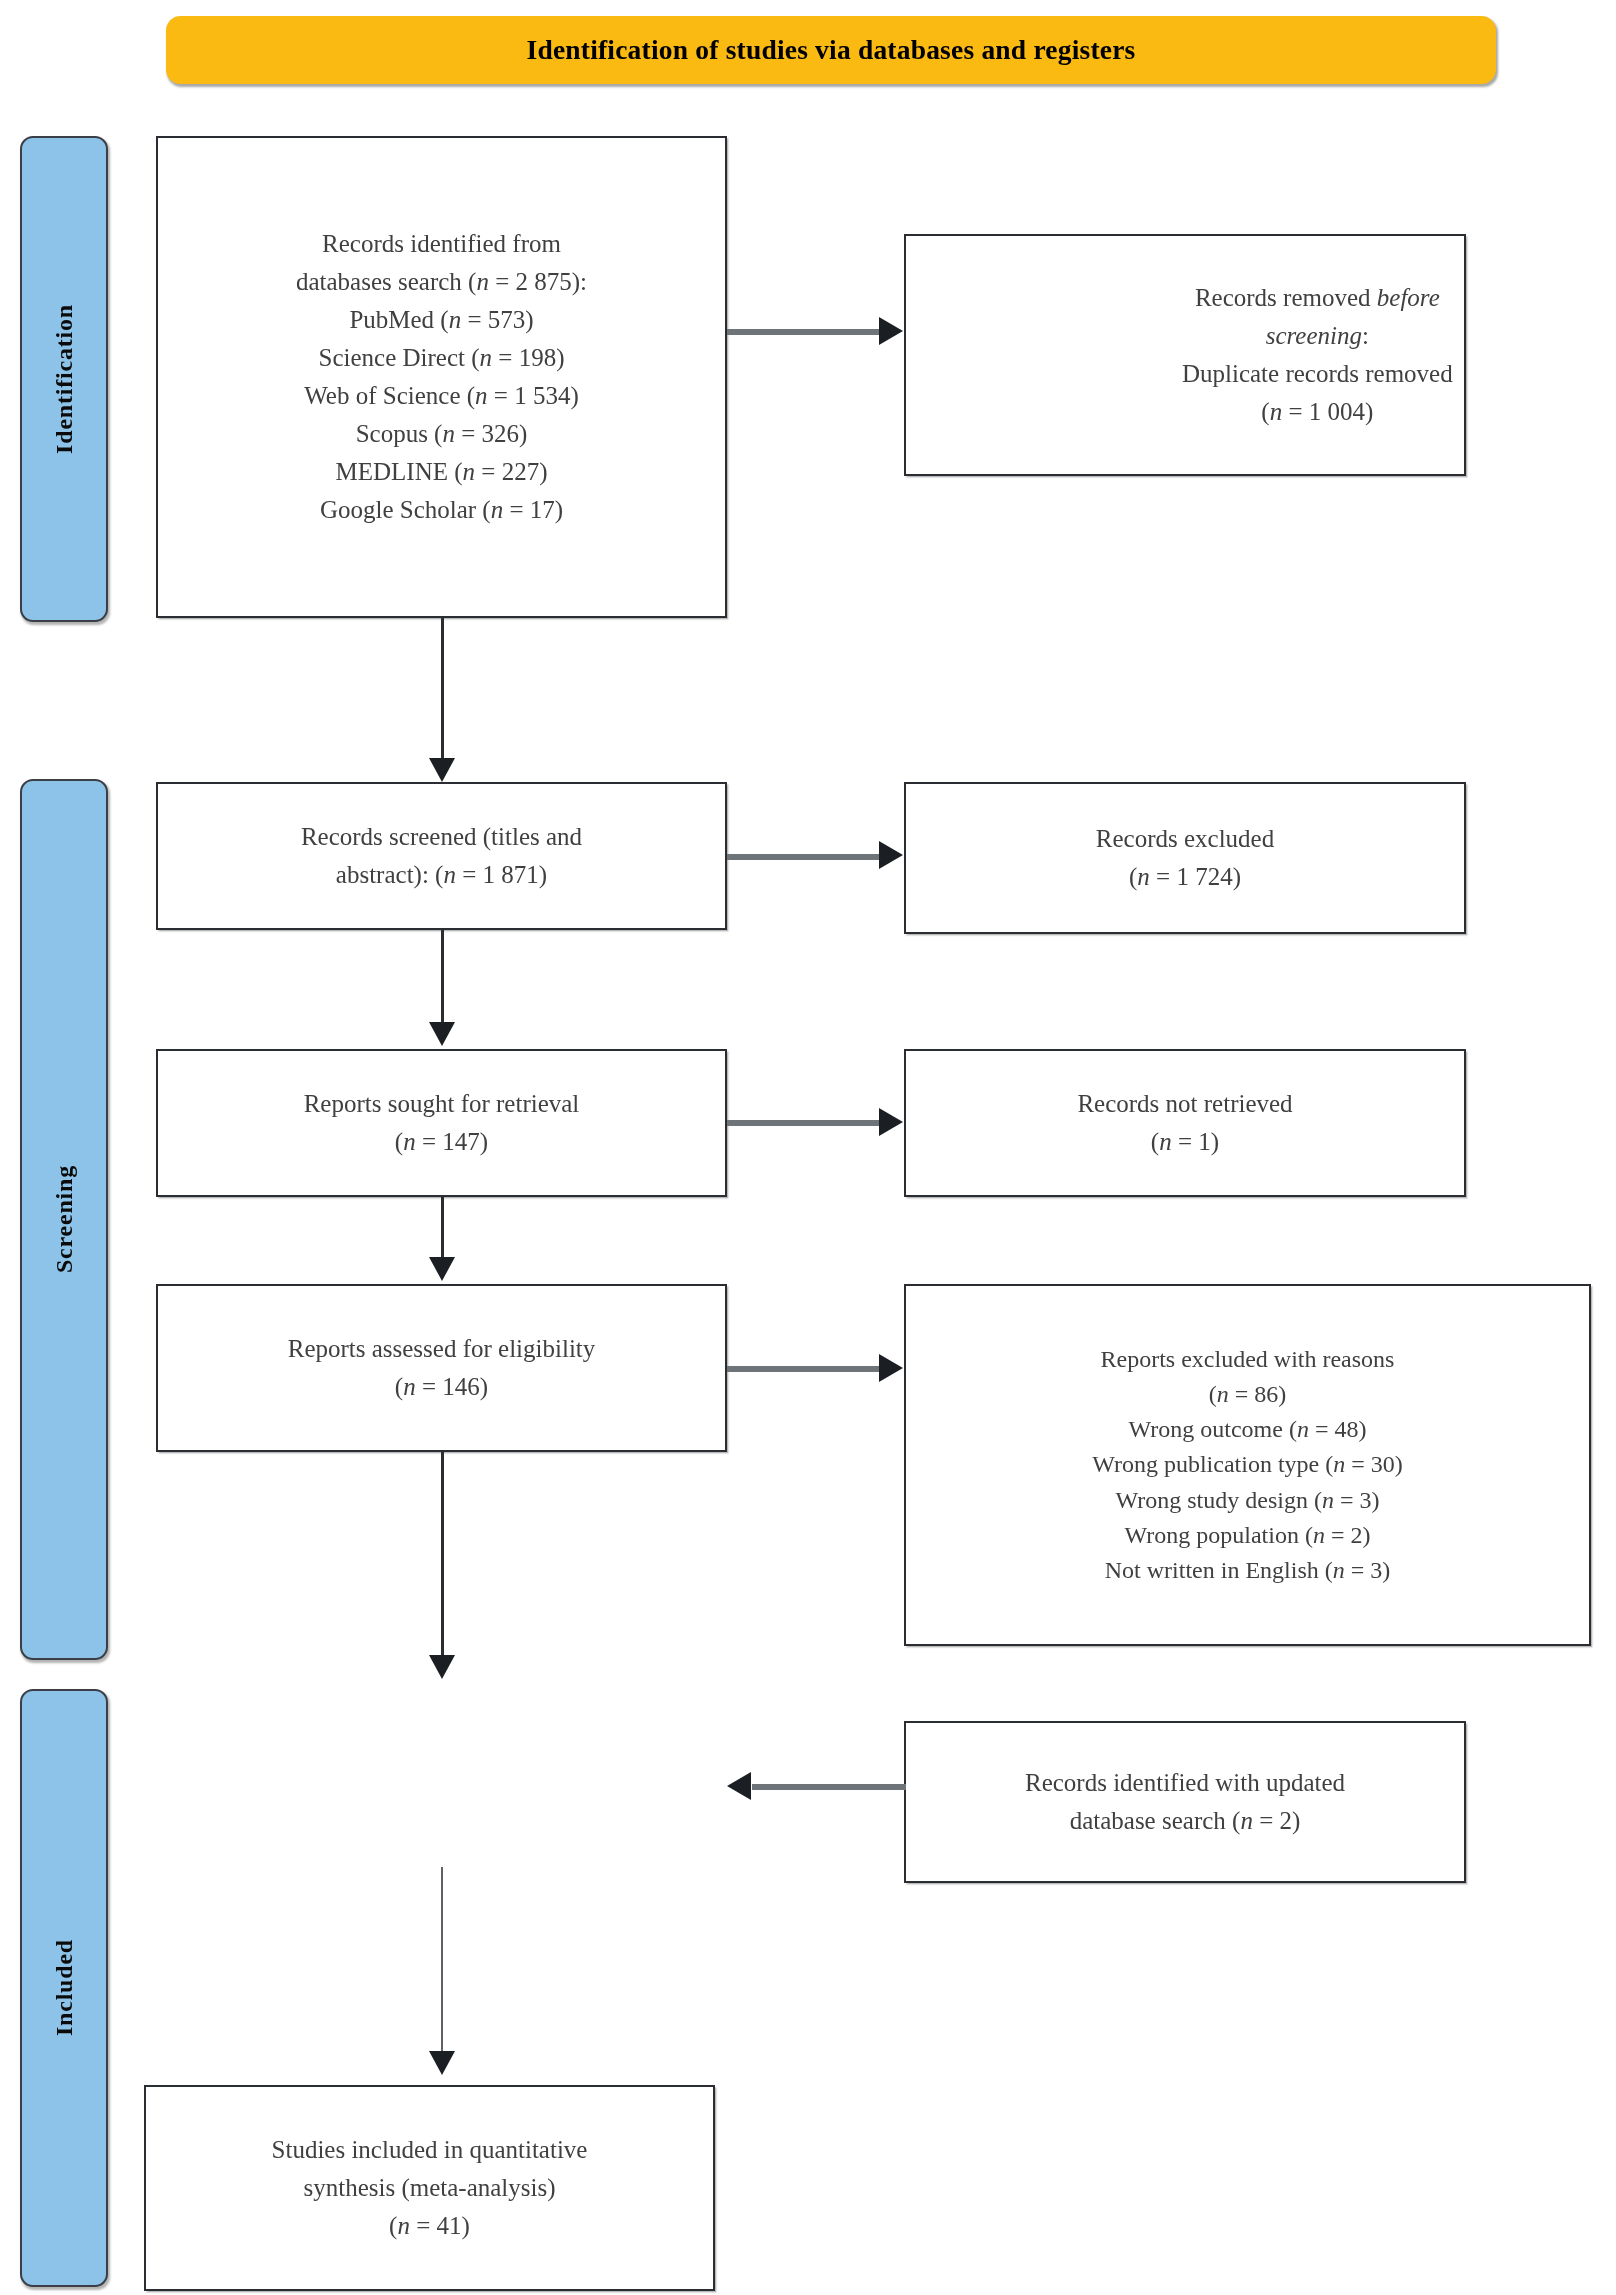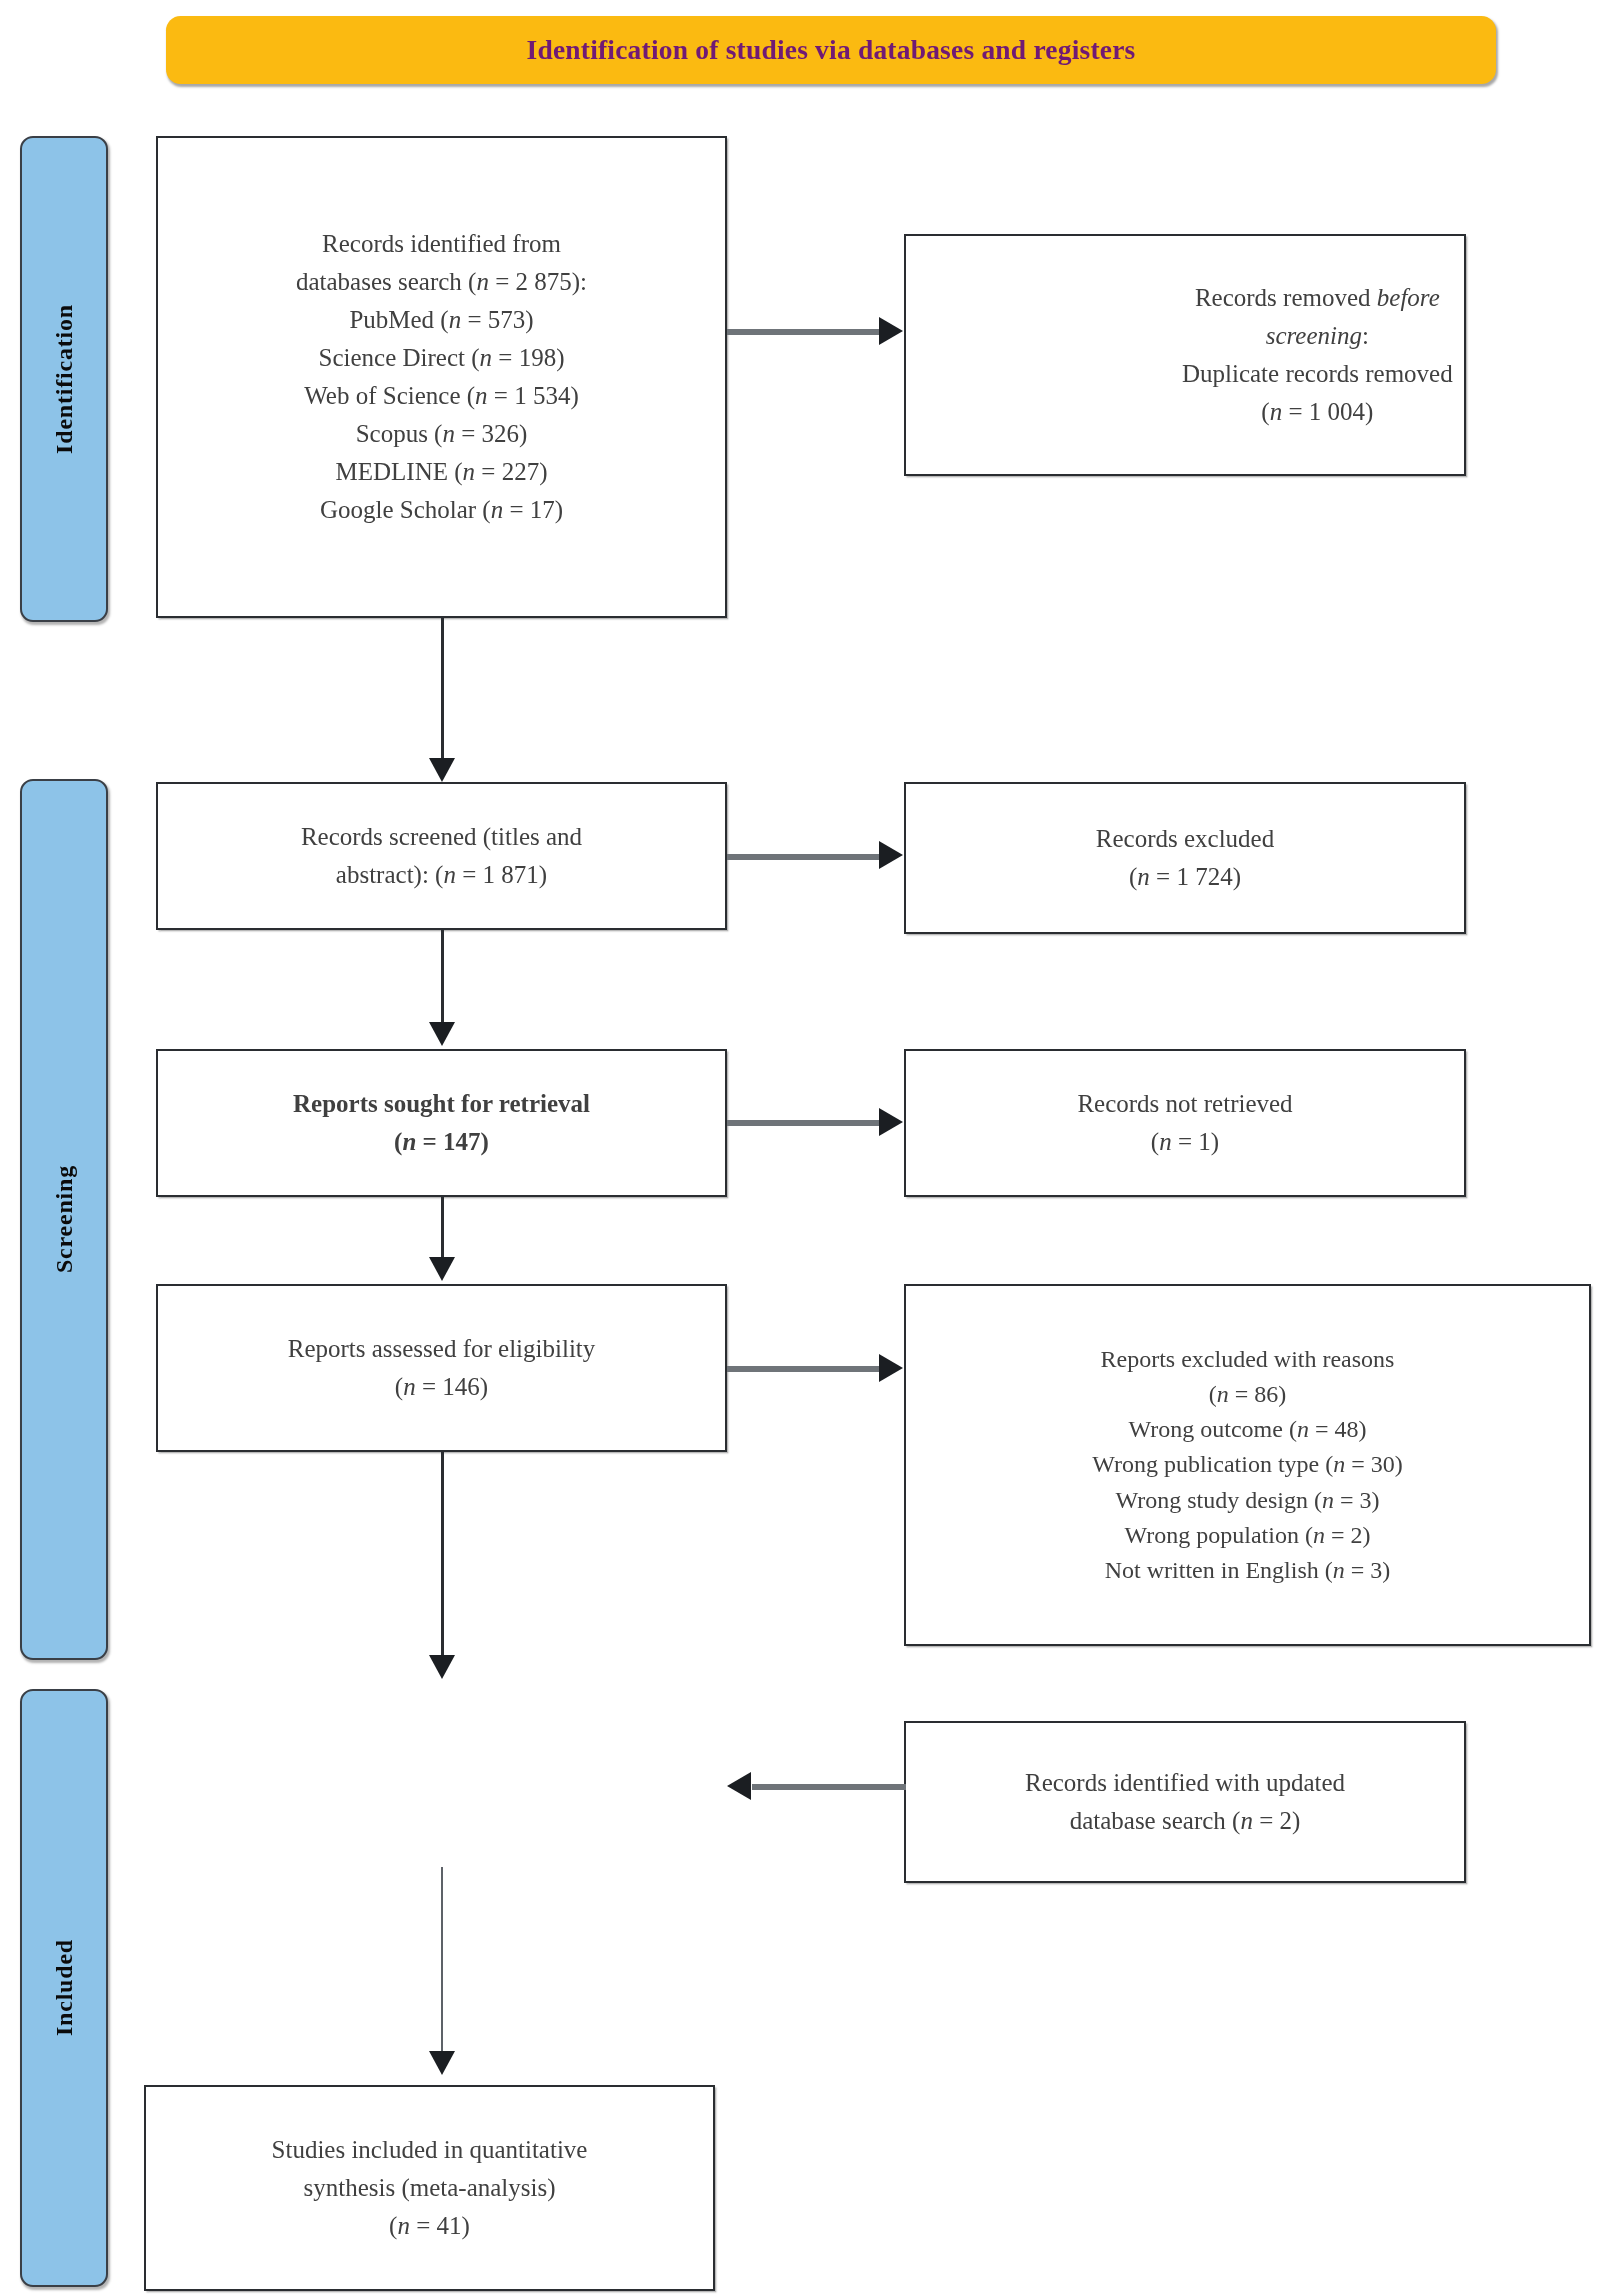--- a/index.html
+++ b/index.html
@@ -11,21 +11,21 @@
   .stage{position:absolute;left:0;top:0;width:1617px;height:2295px;}
 
   
   .banner{
     position:absolute;left:166px;top:16px;width:1330px;height:68px;
     background:#FBBA11;border-radius:14.5px;
     box-shadow:1.6px 2.4px 2.4px rgba(0,0,0,.35);
     display:flex;align-items:center;justify-content:center;
   }
   .banner-text{
-    font-size:27.5px;font-weight:bold;letter-spacing:0.2px;color:#701a75;
+    font-size:27.5px;font-weight:bold;letter-spacing:0.2px;color:#000000;
     font-family:"Liberation Serif","DejaVu Serif",serif;
   }
 
   
   .phase{
     position:absolute;width:84px;background:#8DC3E8;
     border:2.4px solid #3a3f46;border-radius:13px;
     box-shadow:1.6px 2.4px 2.4px rgba(0,0,0,.3);
     display:flex;align-items:center;justify-content:center;
   }
@@ -50,21 +50,21 @@
     padding:4.8px 11.3px;
   }
   .box .txt .ln{display:block;white-space:nowrap;}
   .box .txt i{font-style:italic;}
 
   
   .b-identified   {left:156px;top:136px;width:571px;height:482px;}
   .b-removed      {left:904px;top:234px;width:562px;height:242px;justify-content:flex-end;}
   .b-screened     {left:156px;top:782px;width:571px;height:148px;}
   .b-excluded     {left:904px;top:782px;width:562px;height:152px;}
-  .b-sought       {left:156px;top:1049px;width:571px;height:148px;font-weight:bold;}
+  .b-sought       {left:156px;top:1049px;width:571px;height:148px;}
   .b-notretrieved {left:904px;top:1049px;width:562px;height:148px;}
   .b-eligibility  {left:156px;top:1284px;width:571px;height:168px;}
   .b-reasons      {left:904px;top:1284px;width:687px;height:362px;}
   .b-qualitative  {left:156px;top:1705px;width:571px;height:162px;}
   .b-updated      {left:904px;top:1705px;width:562px;height:162px;margin-top:16px;}
   .b-quantitative {left:144px;top:2085px;width:571px;height:206px;}
 
   .b-reasons .txt{font-size:24px;line-height:1.46;}
 
   

